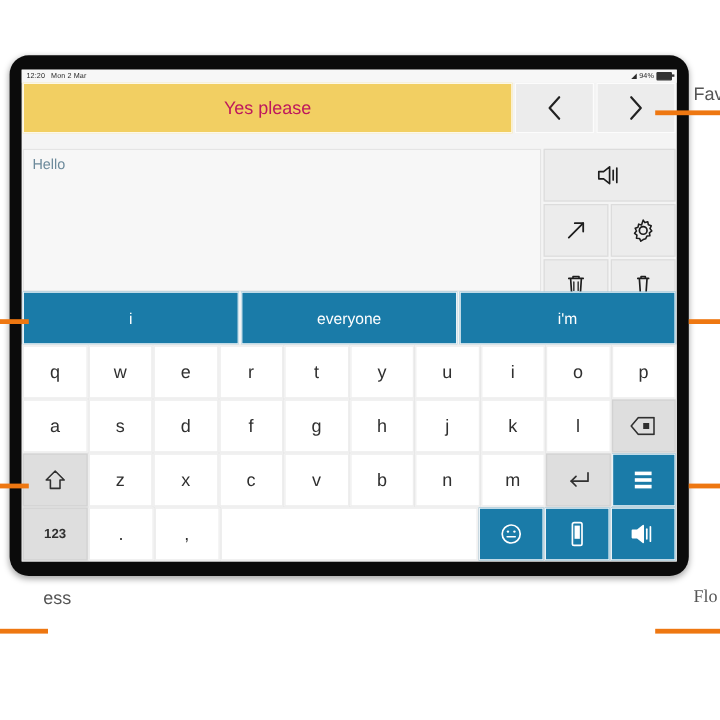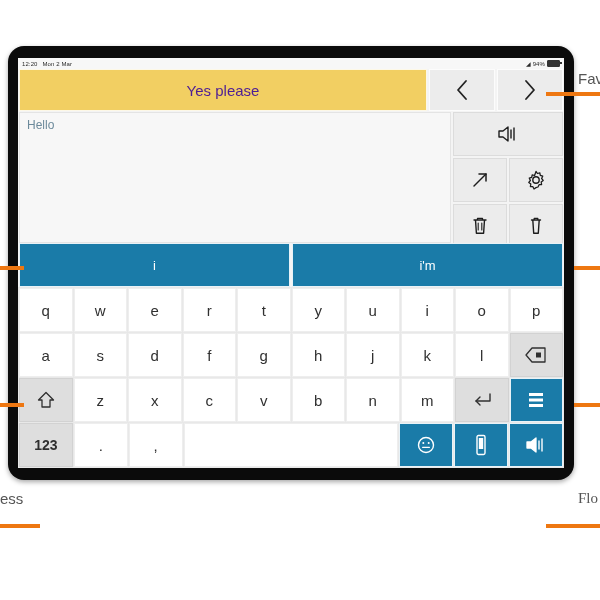--- a/index.html
+++ b/index.html
@@ -104,32 +104,33 @@
   .topbtn {
     flex: 1 1 0;
     display: flex;
     align-items: center;
     justify-content: center;
     font-size: 15px;
     border: 1px solid rgba(255,255,255,0.85);
     box-sizing: border-box;
     user-select: none;
   }
-  .topbtn.yellow { background: #f2cf62; color: #4c1d95; }
+  .topbtn.yellow { background: #f2cf62; color: #be185d; }
   .topbtn.grey  { background: #ececec; color: #2c2c2c; }
   .topbtn.blue  { background: #1a7ba8; color: #ffffff; }
   .topbtn.nav   { flex: 0 0 66px; font-size: 20px; }
 
   
   .midrow {
     flex: 1 1 auto;
     display: flex;
     gap: 2px;
     padding: 1px 1px 0 1px;
     min-height: 0;
+    margin-top: 12px;
   }
   .msgarea {
     flex: 1 1 auto;
     background: #f7f7f7;
     border: 1px solid #e4e4e4;
     box-sizing: border-box;
     padding: 5px 7px;
     font-size: 12px;
     color: #6c8a9b;
     overflow: hidden;
@@ -192,39 +193,39 @@
     display: flex;
     align-items: center;
     justify-content: center;
     font-size: 15px;
     color: #303030;
     user-select: none;
   }
   .key.fn    { background: #dedede; border-color: #d2d2d2; }
   .key.blue  { background: #1a7ba8; color: #ffffff; border-color: rgba(255,255,255,0.9); }
   .key.space { flex: 4.1 1 0; }
-  .key.num   { font-size: 14px; font-weight: bold; }
+  .key.num   { font-size: 11px; font-weight: bold; }
 
   svg { display: block; }
 </style>
 </head>
 <body>
 
 <div id="stage">
 
   <div class="callout-line" style="left:546px; top:92px;  width:54px;"></div>
   <div class="callout-line" style="left:574px; top:266px; width:26px;"></div>
   <div class="callout-line" style="left:0px;   top:266px; width:24px;"></div>
   <div class="callout-line" style="left:574px; top:403px; width:26px;"></div>
   <div class="callout-line" style="left:0px;   top:403px; width:24px;"></div>
   <div class="callout-line" style="left:0px;   top:524px; width:40px;"></div>
   <div class="callout-line" style="left:546px; top:524px; width:54px;"></div>
 
   <div class="callout-label" style="left:578px; top:70px;">Fav</div>
-  <div class="callout-label" style="left:0px;   top:490px;">ess</div>
+  <div class="callout-label" style="left:0px;   top:490px;padding-left:36px;">ess</div>
   <div class="callout-label" style="left:578px; top:490px;font-family:Liberation Serif, serif;">Flo</div>
 
   <div id="tablet">
     <div id="screen">
 
       <div class="statusbar">
         <div class="sb-left">
           <span>12:20</span>
           <span>Mon 2 Mar</span>
         </div>
@@ -309,20 +310,21 @@
               </span>
             </div>
           </div>
 
           <div class="toolspacer"></div>
         </div>
       </div>
 
       <div class="predbar">
         <div class="predbtn">i</div>
+        <div class="predbtn">everyone</div>
         <div class="predbtn">i'm</div>
       </div>
 
       <div class="keyboard">
 
         <div class="krow">
           <div class="key">q</div>
           <div class="key">w</div>
           <div class="key">e</div>
           <div class="key">r</div>

